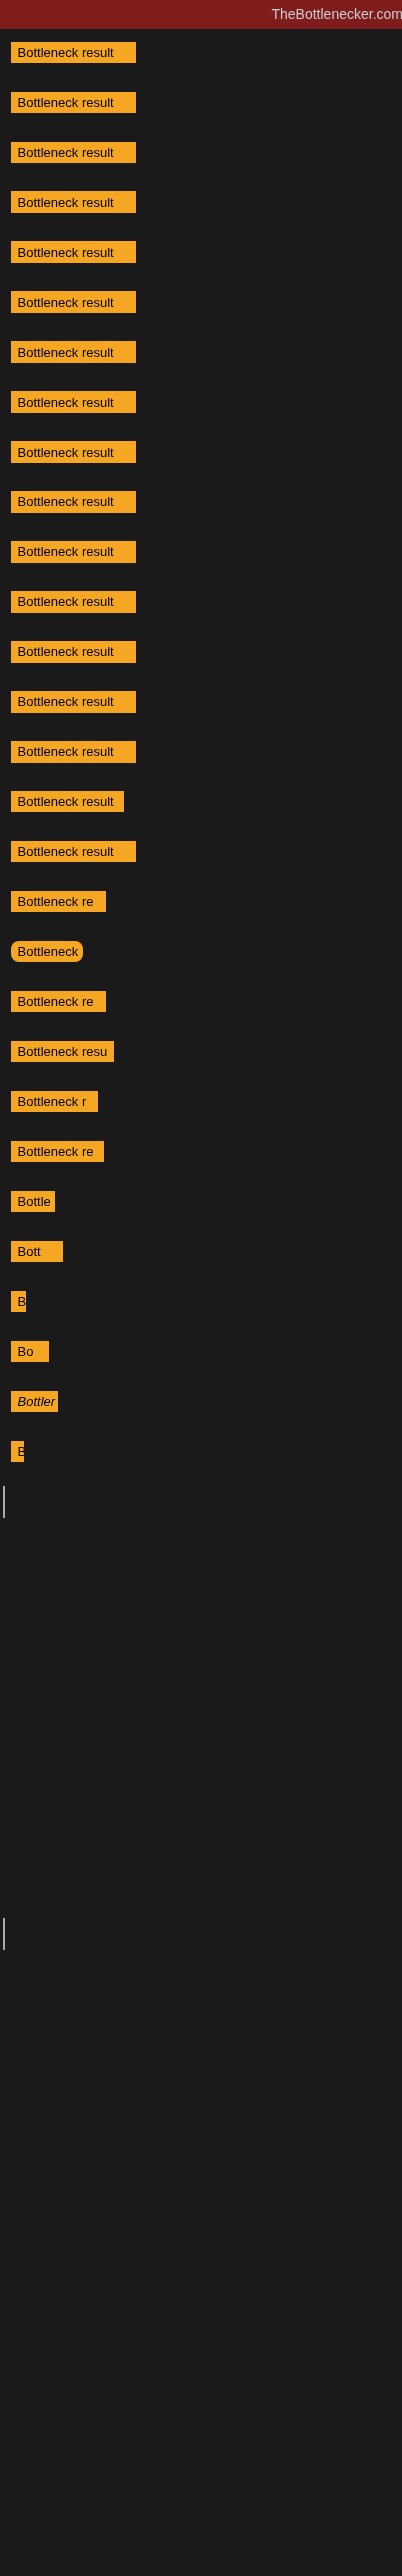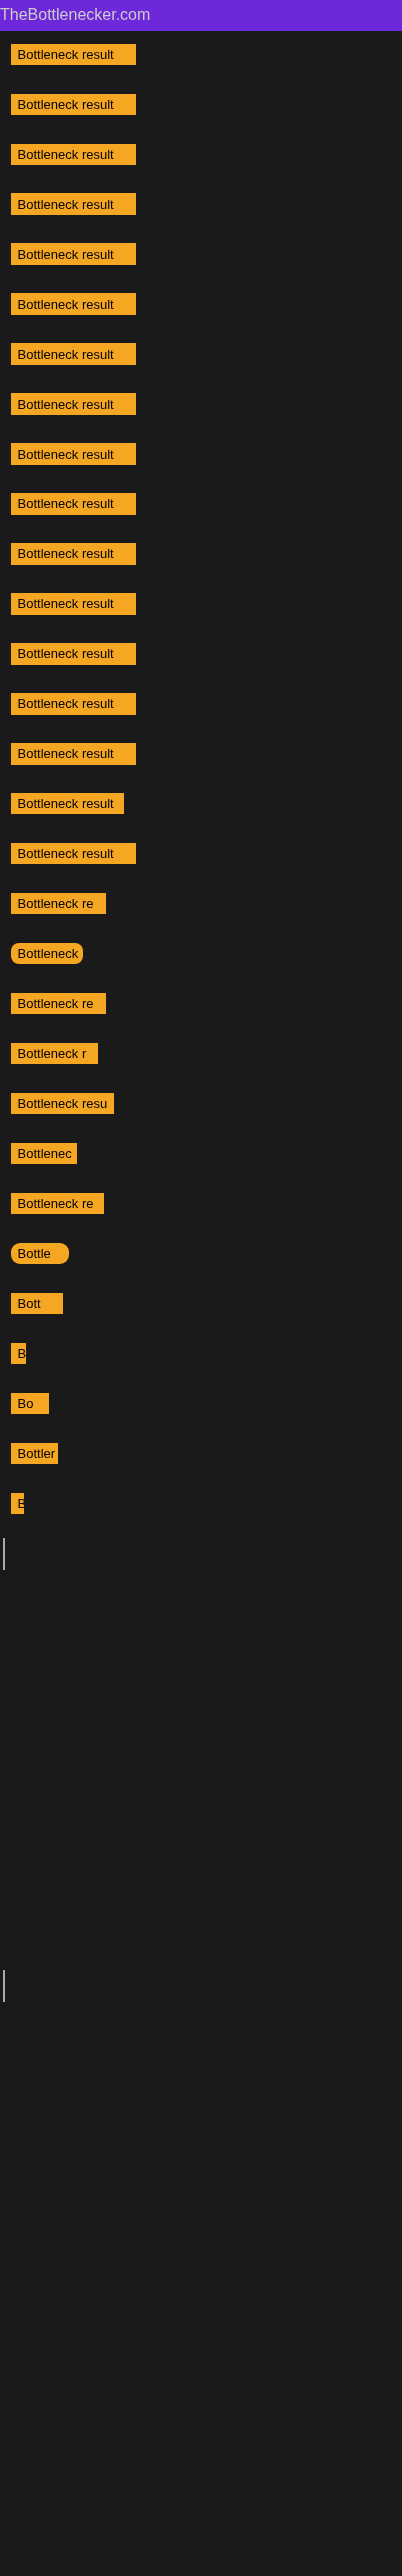--- a/index.html
+++ b/index.html
@@ -8,25 +8,25 @@
       box-sizing: border-box;
     }
     body {
       width: 403px;
       min-height: 2576px;
       background-color: #1a1a1a;
       font-family: Arial, sans-serif;
       position: relative;
     }
     .site-title {
-      text-align: left;
+      text-align: right;
       color: #cccccc;
-      font-size: 16px;
+      font-size: 14px;
       padding: 6.4px 0;
-      background-color: #6d28d9;
+      background-color: #7f1d1d;
     }
     .bottleneck-bar {
       display: inline-block;
       background-color: #f5a623;
       color: #000;
       font-size: 13px;
       font-weight: 500;
       padding: 3.2px 6.4px;
       margin: 8px;
       white-space: nowrap;
@@ -65,29 +65,28 @@
       <div class="bar-row"><span class="bottleneck-bar" style="width: 125px;">Bottleneck result</span></div>
       <div class="bar-row"><span class="bottleneck-bar" style="width: 125px;">Bottleneck result</span></div>
       <div class="bar-row"><span class="bottleneck-bar" style="width: 125px;">Bottleneck result</span></div>
       <div class="bar-row"><span class="bottleneck-bar" style="width: 125px;">Bottleneck result</span></div>
       <div class="bar-row"><span class="bottleneck-bar" style="width: 125px;">Bottleneck result</span></div>
       <div class="bar-row"><span class="bottleneck-bar" style="width: 113px;">Bottleneck result</span></div>
       <div class="bar-row"><span class="bottleneck-bar" style="width: 125px;">Bottleneck result</span></div>
       <div class="bar-row"><span class="bottleneck-bar" style="width: 95px;">Bottleneck re</span></div>
       <div class="bar-row"><span class="bottleneck-bar" style="width: 72px; border-radius: 8px;">Bottleneck</span></div>
       <div class="bar-row"><span class="bottleneck-bar" style="width: 95px;">Bottleneck re</span></div>
+      <div class="bar-row"><span class="bottleneck-bar" style="width: 103px;">Bottleneck resu</span></div>
       <div class="bar-row"><span class="bottleneck-bar" style="width: 87px;">Bottleneck r</span></div>
-      <div class="bar-row"><span class="bottleneck-bar" style="width: 103px;">Bottleneck resu</span></div>
-      <div class="bar-row"><span class="bottleneck-bar" style="width: 66px;">Bottlenec</span></div>
       <div class="bar-row"><span class="bottleneck-bar" style="width: 93px;">Bottleneck re</span></div>
-      <div class="bar-row"><span class="bottleneck-bar" style="width: 58px; border-radius: 9px;">Bottle</span></div>
+      <div class="bar-row"><span class="bottleneck-bar" style="width: 44px;">Bottle</span></div>
       <div class="bar-row"><span class="bottleneck-bar" style="width: 52px;">Bott</span></div>
       <div class="bar-row"><span class="bottleneck-bar" style="width: 14.5px;">B</span></div>
       <div class="bar-row"><span class="bottleneck-bar" style="width: 38px;">Bo</span></div>
-      <div class="bar-row"><span class="bottleneck-bar" style="width: 47px;">Bottler</span></div>
+      <div class="bar-row"><span class="bottleneck-bar" style="width: 47px; font-style: italic;">Bottler</span></div>
       <div class="bar-row"><span class="bottleneck-bar" style="width: 13px;">B</span></div>
       <div class="cursor-line"></div>
       <div style="height: 48px;"></div>
       <div style="height: 48px;"></div>
       <div style="height: 48px;"></div>
       <div style="height: 48px;"></div>
       <div style="height: 48px;"></div>
       <div style="height: 48px;"></div>
       <div style="height: 48px;"></div>
       <div style="height: 48px;"></div>

